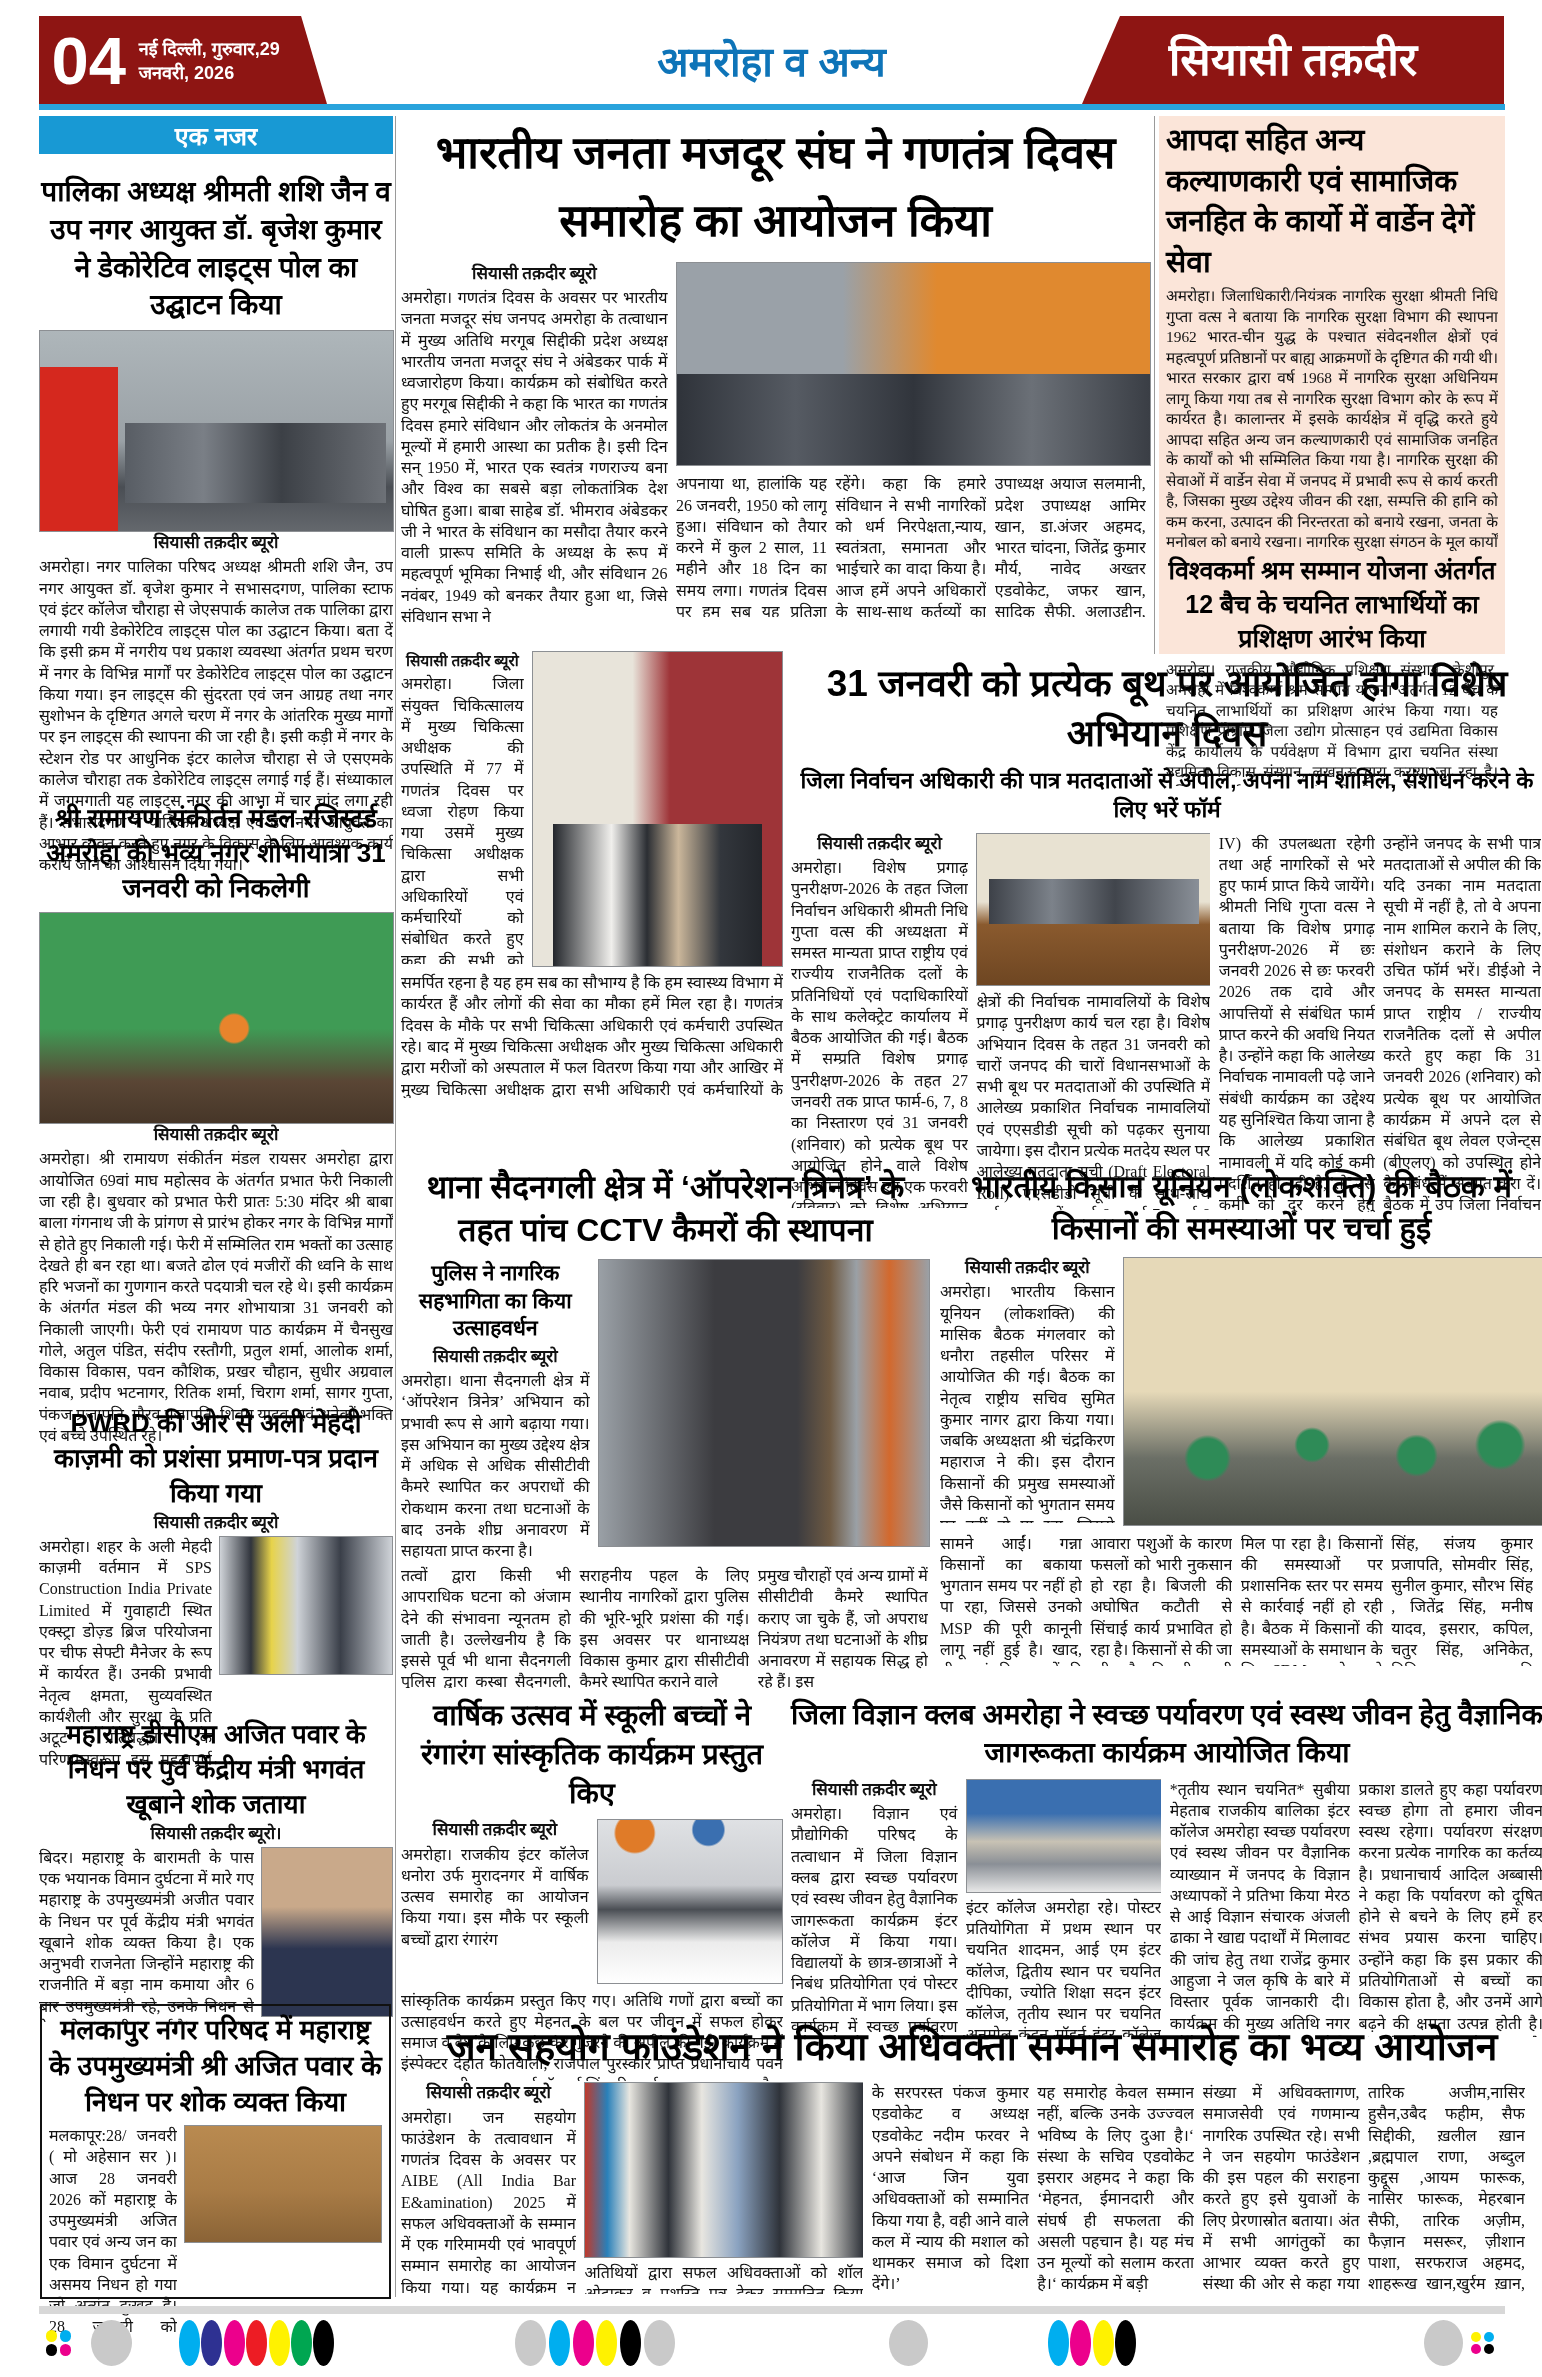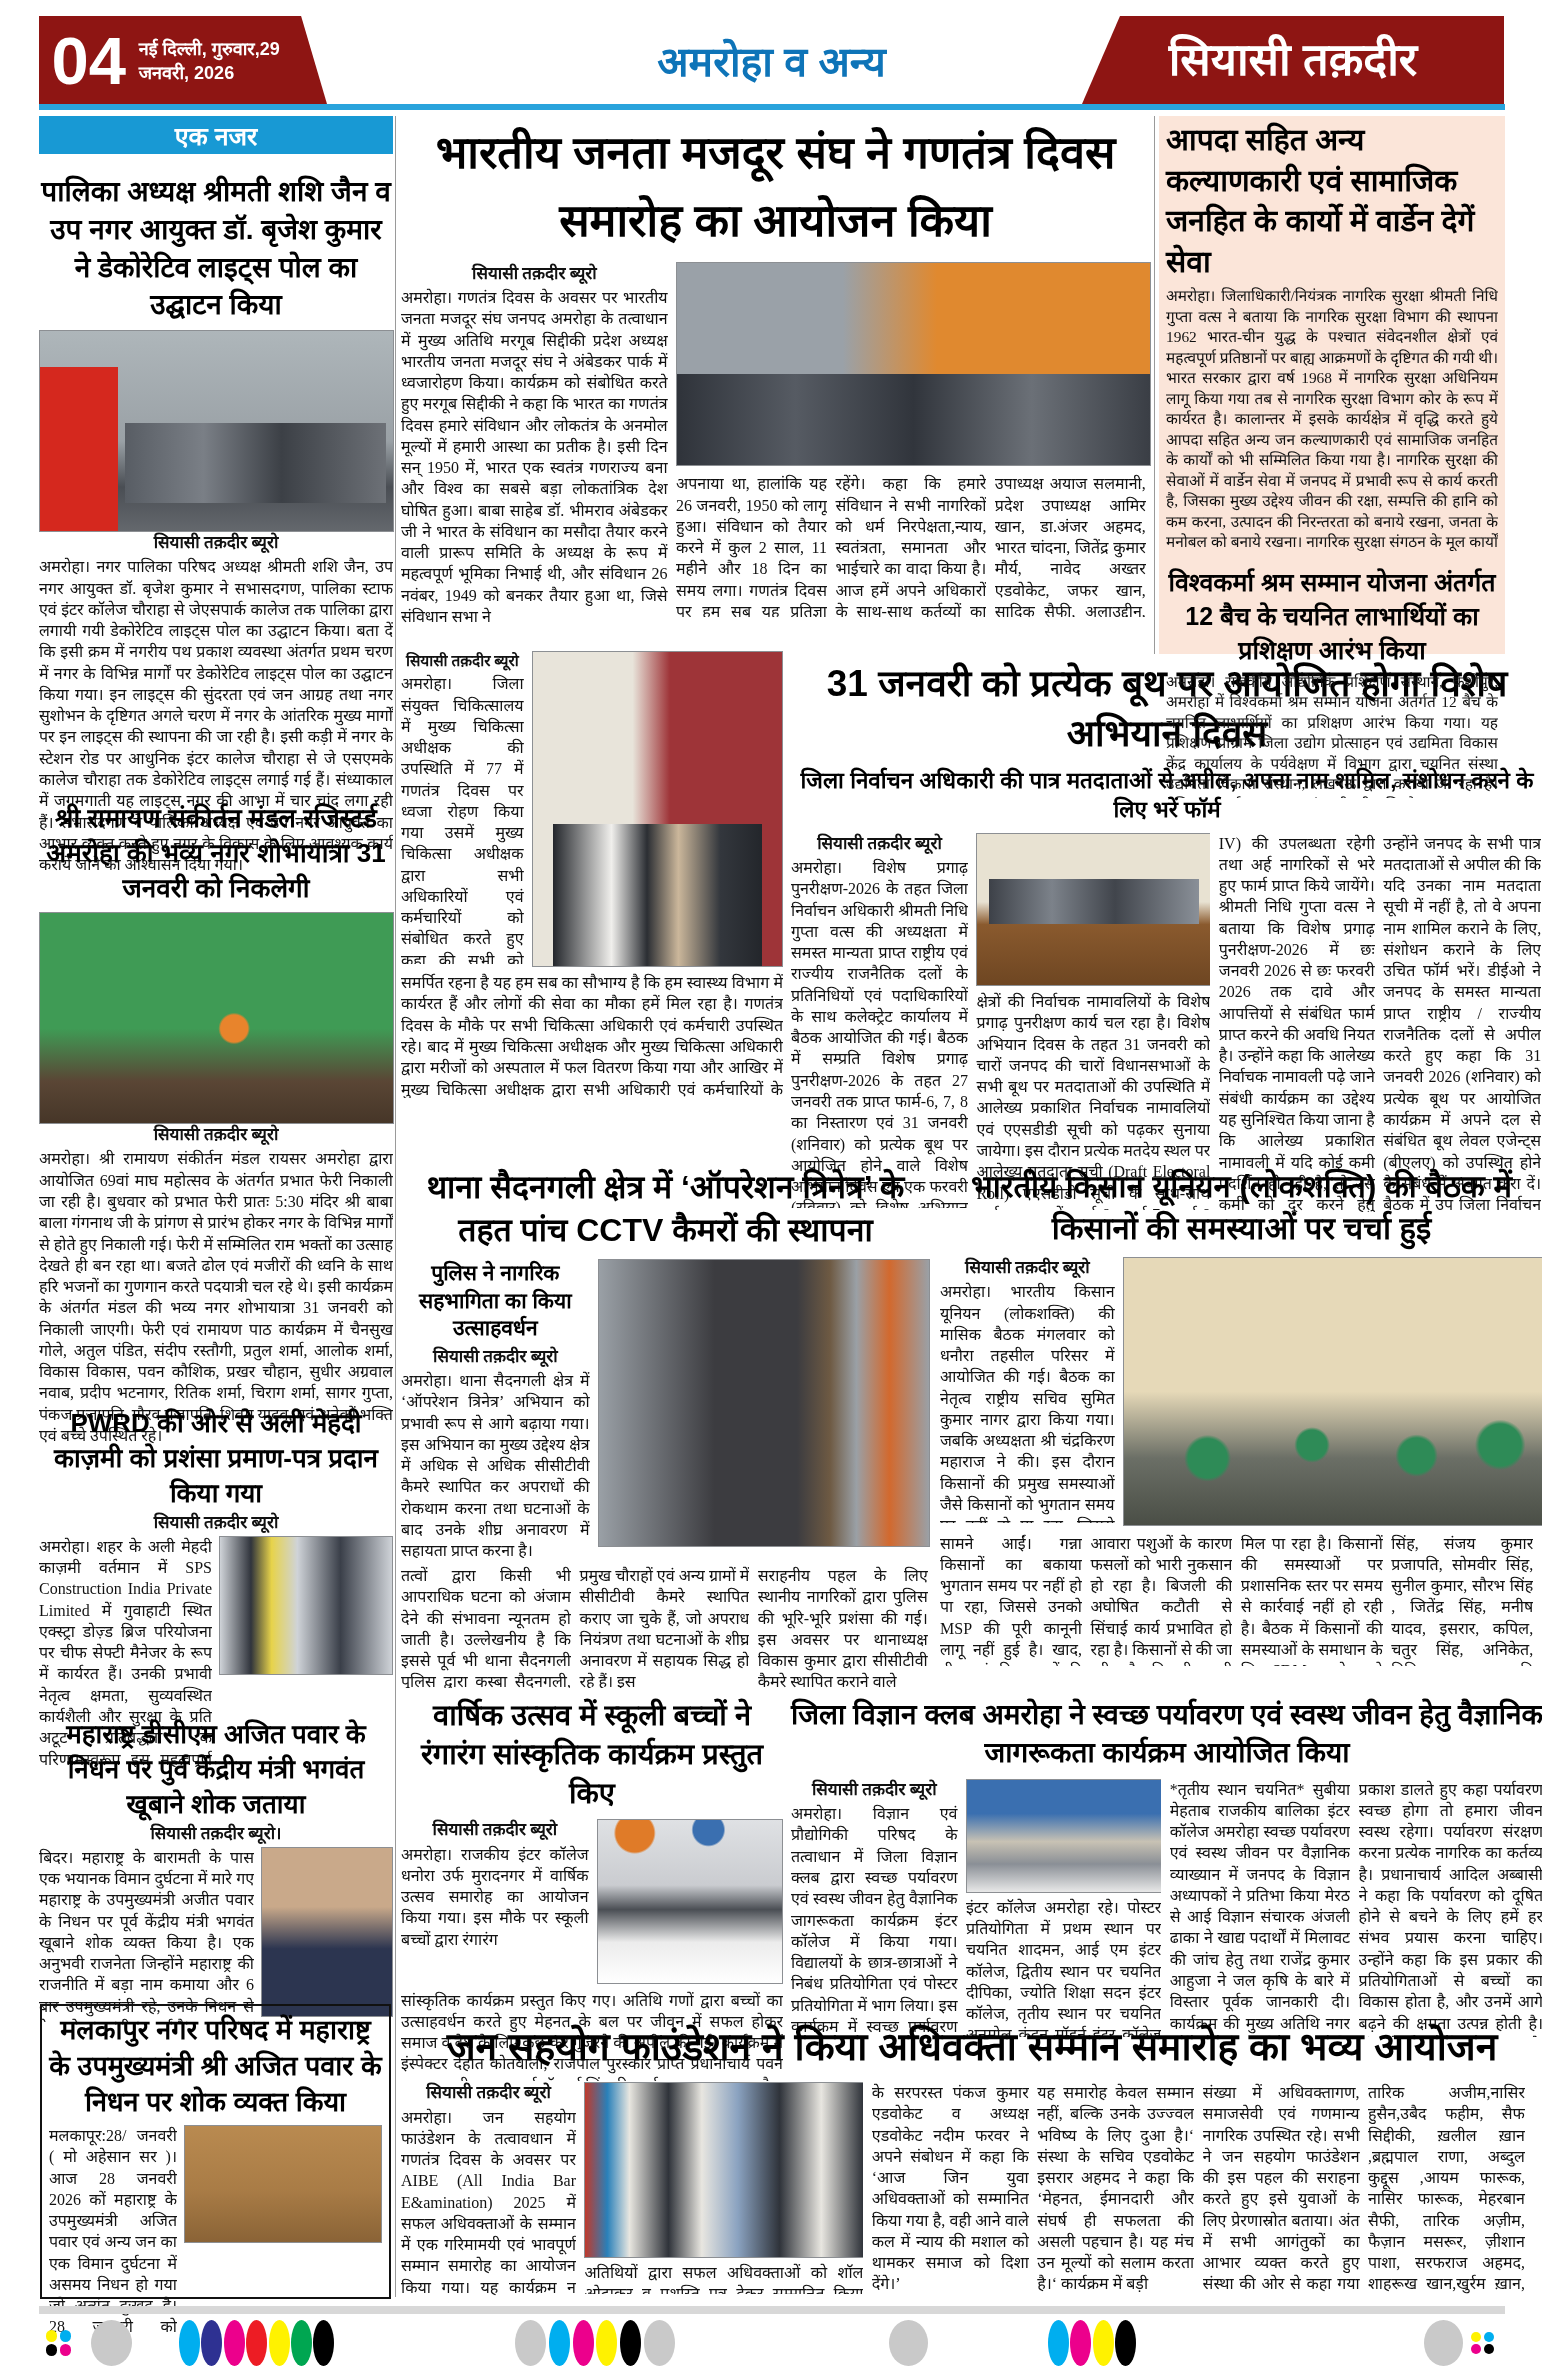--- a/index.html
+++ b/index.html
@@ -167,22 +167,22 @@
       <div class="col" style="width:191px;">
         <div class="sub" style="font-size:21px;">पुलिस ने नागरिक सहभागिता का किया उत्साहवर्धन</div>
         <div class="byl" style="margin-top:5.6px;">सियासी तक़दीर ब्यूरो</div>
         <div class="txt" style="height:188px;">अमरोहा। थाना सैदनगली क्षेत्र में ‘ऑपरेशन त्रिनेत्र’ अभियान को प्रभावी रूप से आगे बढ़ाया गया। इस अभियान का मुख्य उद्देश्य क्षेत्र में अधिक से अधिक सीसीटीवी कैमरे स्थापित कर अपराधों की रोकथाम करना तथा घटनाओं के बाद उनके शीघ्र अनावरण में सहायता प्राप्त करना है।</div>
       </div>
       <div class="ph" style="width:330px;height:286px;background:
         linear-gradient(90deg,#9aa0a6 0%,#3c3c40 35%,#3c3c40 60%,#6e5a43 70%,#9aa0a6 78%,#d2692e 88%,#9aa0a6 100%);"></div>
     </div>
     <div class="row" style="margin-top:7px;">
       <div class="txt col" style="width:170px;height:123px;">तत्वों द्वारा किसी भी आपराधिक घटना को अंजाम देने की संभावना न्यूनतम हो जाती है। उल्लेखनीय है कि इससे पूर्व भी थाना सैदनगली पुलिस द्वारा कस्बा सैदनगली, प्रमुख हॉस्पिटलों,</div>
+      <div class="txt col" style="width:170px;height:123px;">सराहनीय पहल के लिए स्थानीय नागरिकों द्वारा पुलिस की भूरि-भूरि प्रशंसा की गई। इस अवसर पर थानाध्यक्ष विकास कुमार द्वारा सीसीटीवी कैमरे स्थापित कराने वाले</div>
       <div class="txt col" style="width:170px;height:123px;">प्रमुख चौराहों एवं अन्य ग्रामों में सीसीटीवी कैमरे स्थापित कराए जा चुके हैं, जो अपराध नियंत्रण तथा घटनाओं के शीघ्र अनावरण में सहायक सिद्ध हो रहे हैं। इस</div>
-      <div class="txt col" style="width:170px;height:123px;">सराहनीय पहल के लिए स्थानीय नागरिकों द्वारा पुलिस की भूरि-भूरि प्रशंसा की गई। इस अवसर पर थानाध्यक्ष विकास कुमार द्वारा सीसीटीवी कैमरे स्थापित कराने वाले</div>
     </div>
   </section>
 
   <section class="abs" style="left:940px;top:1166px;width:603px;height:518px;">
     <h2 class="hl" style="font-size:31px;">भारतीय किसान यूनियन (लोकशक्ति) की बैठक में किसानों की समस्याओं पर चर्चा हुई</h2>
     <div class="row" style="margin-top:7px;">
       <div class="col" style="width:177px;">
         <div class="byl">सियासी तक़दीर ब्यूरो</div>
         <div class="txt" style="height:242px;">अमरोहा। भारतीय किसान यूनियन (लोकशक्ति) की मासिक बैठक मंगलवार को धनौरा तहसील परिसर में आयोजित की गई। बैठक का नेतृत्व राष्ट्रीय सचिव सुमित कुमार नागर द्वारा किया गया। जबकि अध्यक्षता श्री चंद्रकिरण महाराज ने की। इस दौरान किसानों की प्रमुख समस्याओं जैसे किसानों को भुगतान समय पर नहीं हो पा रहा, जिससे उनको MSP की पूरी सुविधा नहीं मिल पा रही है।</div>
       </div>
@@ -250,21 +250,21 @@
       <div class="txt col" style="width:157px;height:214px;">संख्या में अधिवक्तागण, समाजसेवी एवं गणमान्य नागरिक उपस्थित रहे। सभी ने जन सहयोग फाउंडेशन की इस पहल की सराहना करते हुए इसे युवाओं के लिए प्रेरणास्रोत बताया। अंत में सभी आगंतुकों का आभार व्यक्त करते हुए संस्था की ओर से कहा गया कि ‘जन सहयोग फाउंडेशन आगे भी समाजसेवा और अधिवक्ताओं के सम्मान हेतु ऐसे कार्यक्रम निरंतर आयोजित करता रहेगा।’ यह समारोह न केवल एक आयोजन था, बल्कि सम्मान, संघर्ष और सफलता की एक अमिट याद बन गया। इस समारोह में आसिफ़ सुल्तान,</div>
       <div class="txt col" style="width:157px;height:214px;">तारिक अजीम,नासिर हुसैन,उबैद फहीम, सैफ सिद्दीकी, ख़लील ख़ान ,ब्रह्मपाल राणा, अब्दुल कुद्दूस ,आयम फारूक, नासिर फारूक, मेहरबान सैफी, तारिक अज़ीम, फैज़ान मसरूर, ज़ीशान पाशा, सरफराज अहमद, शाहरूख खान,खुर्रम ख़ान, वसीम अकरम, फ़ैज उद्दीन,लारेब ख़ान, मोहम्मद ताजदार, गुलरेज क़ुरैशी, हारिस अली ,मोहम्मद सादिक़ इस्तेखार सैफ़ी,दिनेश सिंह, रोहितश सिंह,आदिल अब्बासी,आमिर अब्बासी फजल अंसारी आदि युवा अधिवक्त मौजूद रहे।</div>
     </div>
   </section>
 
   <div class="abs peach" style="left:1159px;top:116px;width:346px;height:538px;padding:4.2px 7px;box-sizing:border-box;">
     <section>
       <h2 class="hl" style="font-size:30px;text-align:left;">आपदा सहित अन्य कल्याणकारी एवं सामाजिक जनहित के कार्यो में वार्डेन देगें सेवा</h2>
       <div class="txt" style="font-size:15.4px;height:265px;margin-top:4.2px;">अमरोहा। जिलाधिकारी/नियंत्रक नागरिक सुरक्षा श्रीमती निधि गुप्ता वत्स ने बताया कि नागरिक सुरक्षा विभाग की स्थापना 1962 भारत-चीन युद्ध के पश्चात संवेदनशील क्षेत्रों एवं महत्वपूर्ण प्रतिष्ठानों पर बाह्य आक्रमणों के दृष्टिगत की गयी थी। भारत सरकार द्वारा वर्ष 1968 में नागरिक सुरक्षा अधिनियम लागू किया गया तब से नागरिक सुरक्षा विभाग कोर के रूप में कार्यरत है। कालान्तर में इसके कार्यक्षेत्र में वृद्धि करते हुये आपदा सहित अन्य जन कल्याणकारी एवं सामाजिक जनहित के कार्यों को भी सम्मिलित किया गया है। नागरिक सुरक्षा की सेवाओं में वार्डेन सेवा में जनपद में प्रभावी रूप से कार्य करती है, जिसका मुख्य उद्देश्य जीवन की रक्षा, सम्पत्ति की हानि को कम करना, उत्पादन की निरन्तरता को बनाये रखना, जनता के मनोबल को बनाये रखना। नागरिक सुरक्षा संगठन के मूल कार्यों एवं दायित्वों के रूप प्रशिक्षण, अभ्यास/प्रदर्शन/बाढ़/आग/भूकम्प ( आदि आपदाओं )/हवाई हमले से जन-धन की सुरक्षा करना होता है। जनपद अमरोहा में नागरिक सुरक्षा कोर का गठन किया गया है। जिसके अन्तर्गत नागरिक सुरक्षा के वार्डेन सेवा में विभिन्न अवैतनिक पदों पर नगर पालिका अमरोहा/गजरौला/हसनपुर तथा अन्य नगरीय निकाय क्षेत्र के अन्तर्गत निवासरत् नागरिक अपनी सेवाए देने के लिये आवेदन कर सकते है। नागरिक सुरक्षा पदों के लिये किसी भी प्रकार का कोई वेतन, भत्ता देय नही होगा जो एक अवैतनिक पद है।</div>
     </section>
-    <section style="margin-top:15px;">
+    <section style="margin-top:3px;">
       <h2 class="hl" style="font-size:25px;">विश्वकर्मा श्रम सम्मान योजना अंतर्गत 12 बैच के चयनित लाभार्थियों का प्रशिक्षण आरंभ किया</h2>
       <div class="txt" style="font-size:15.4px;height:126px;margin-top:4.2px;">अमरोहा। राजकीय औद्योगिक प्रशिक्षण संस्थान, केशोपुर, अमरोहा में विश्वकर्मा श्रम सम्मान योजना अंतर्गत 12 बैच के चयनित लाभार्थियों का प्रशिक्षण आरंभ किया गया। यह प्रशिक्षण प्रोग्राम जिला उद्योग प्रोत्साहन एवं उद्यमिता विकास केंद्र कार्यालय के पर्यवेक्षण में विभाग द्वारा चयनित संस्था उद्यमिता विकास संस्थान, लखनऊ द्वारा कराया जा रहा है। प्रशिक्षण कार्यक्रम का शुभारंभ श्रीमती शशि जैन, अध्यक्ष नगर पालिका परिषद की अध्यक्षता में किया गया। अध्यक्ष महोदया द्वारा सभी प्रशिक्षार्थियों को प्रशिक्षण कार्यक्रम में पूर्ण मनोयोग से प्रतिभाग करते हुए देश की अर्थव्यवस्था में अपना महत्वपूर्ण योगदान देने के लिए प्रोत्साहित किया गया। उपायुक्त उद्योग, श्री शैलेन्द्र सिंह द्वारा सभी प्रशिक्षणार्थियों को योजना के बारे में विस्तारपूर्वक जानकारी दी गई तथा उनसे प्रशिक्षण प्राप्त करने के उपरांत रोजगारपरक अन्य विभागीय योजनाओं में भी लाभान्वित कराने हेतु चर्चा की गई।</div>
     </section>
   </div>
 
   <div class="abs grayb" style="left:39px;top:2306px;width:1466px;height:8.4px;"></div>
 
   <div class="abs dots" style="left:46px;top:2320px;">
     <div style="display:grid;grid-template-columns:11.2px 11.2px;grid-gap:2.8px;">
       <span class="dot" style="width:11.2px;height:11.2px;background:#fff200;"></span>

